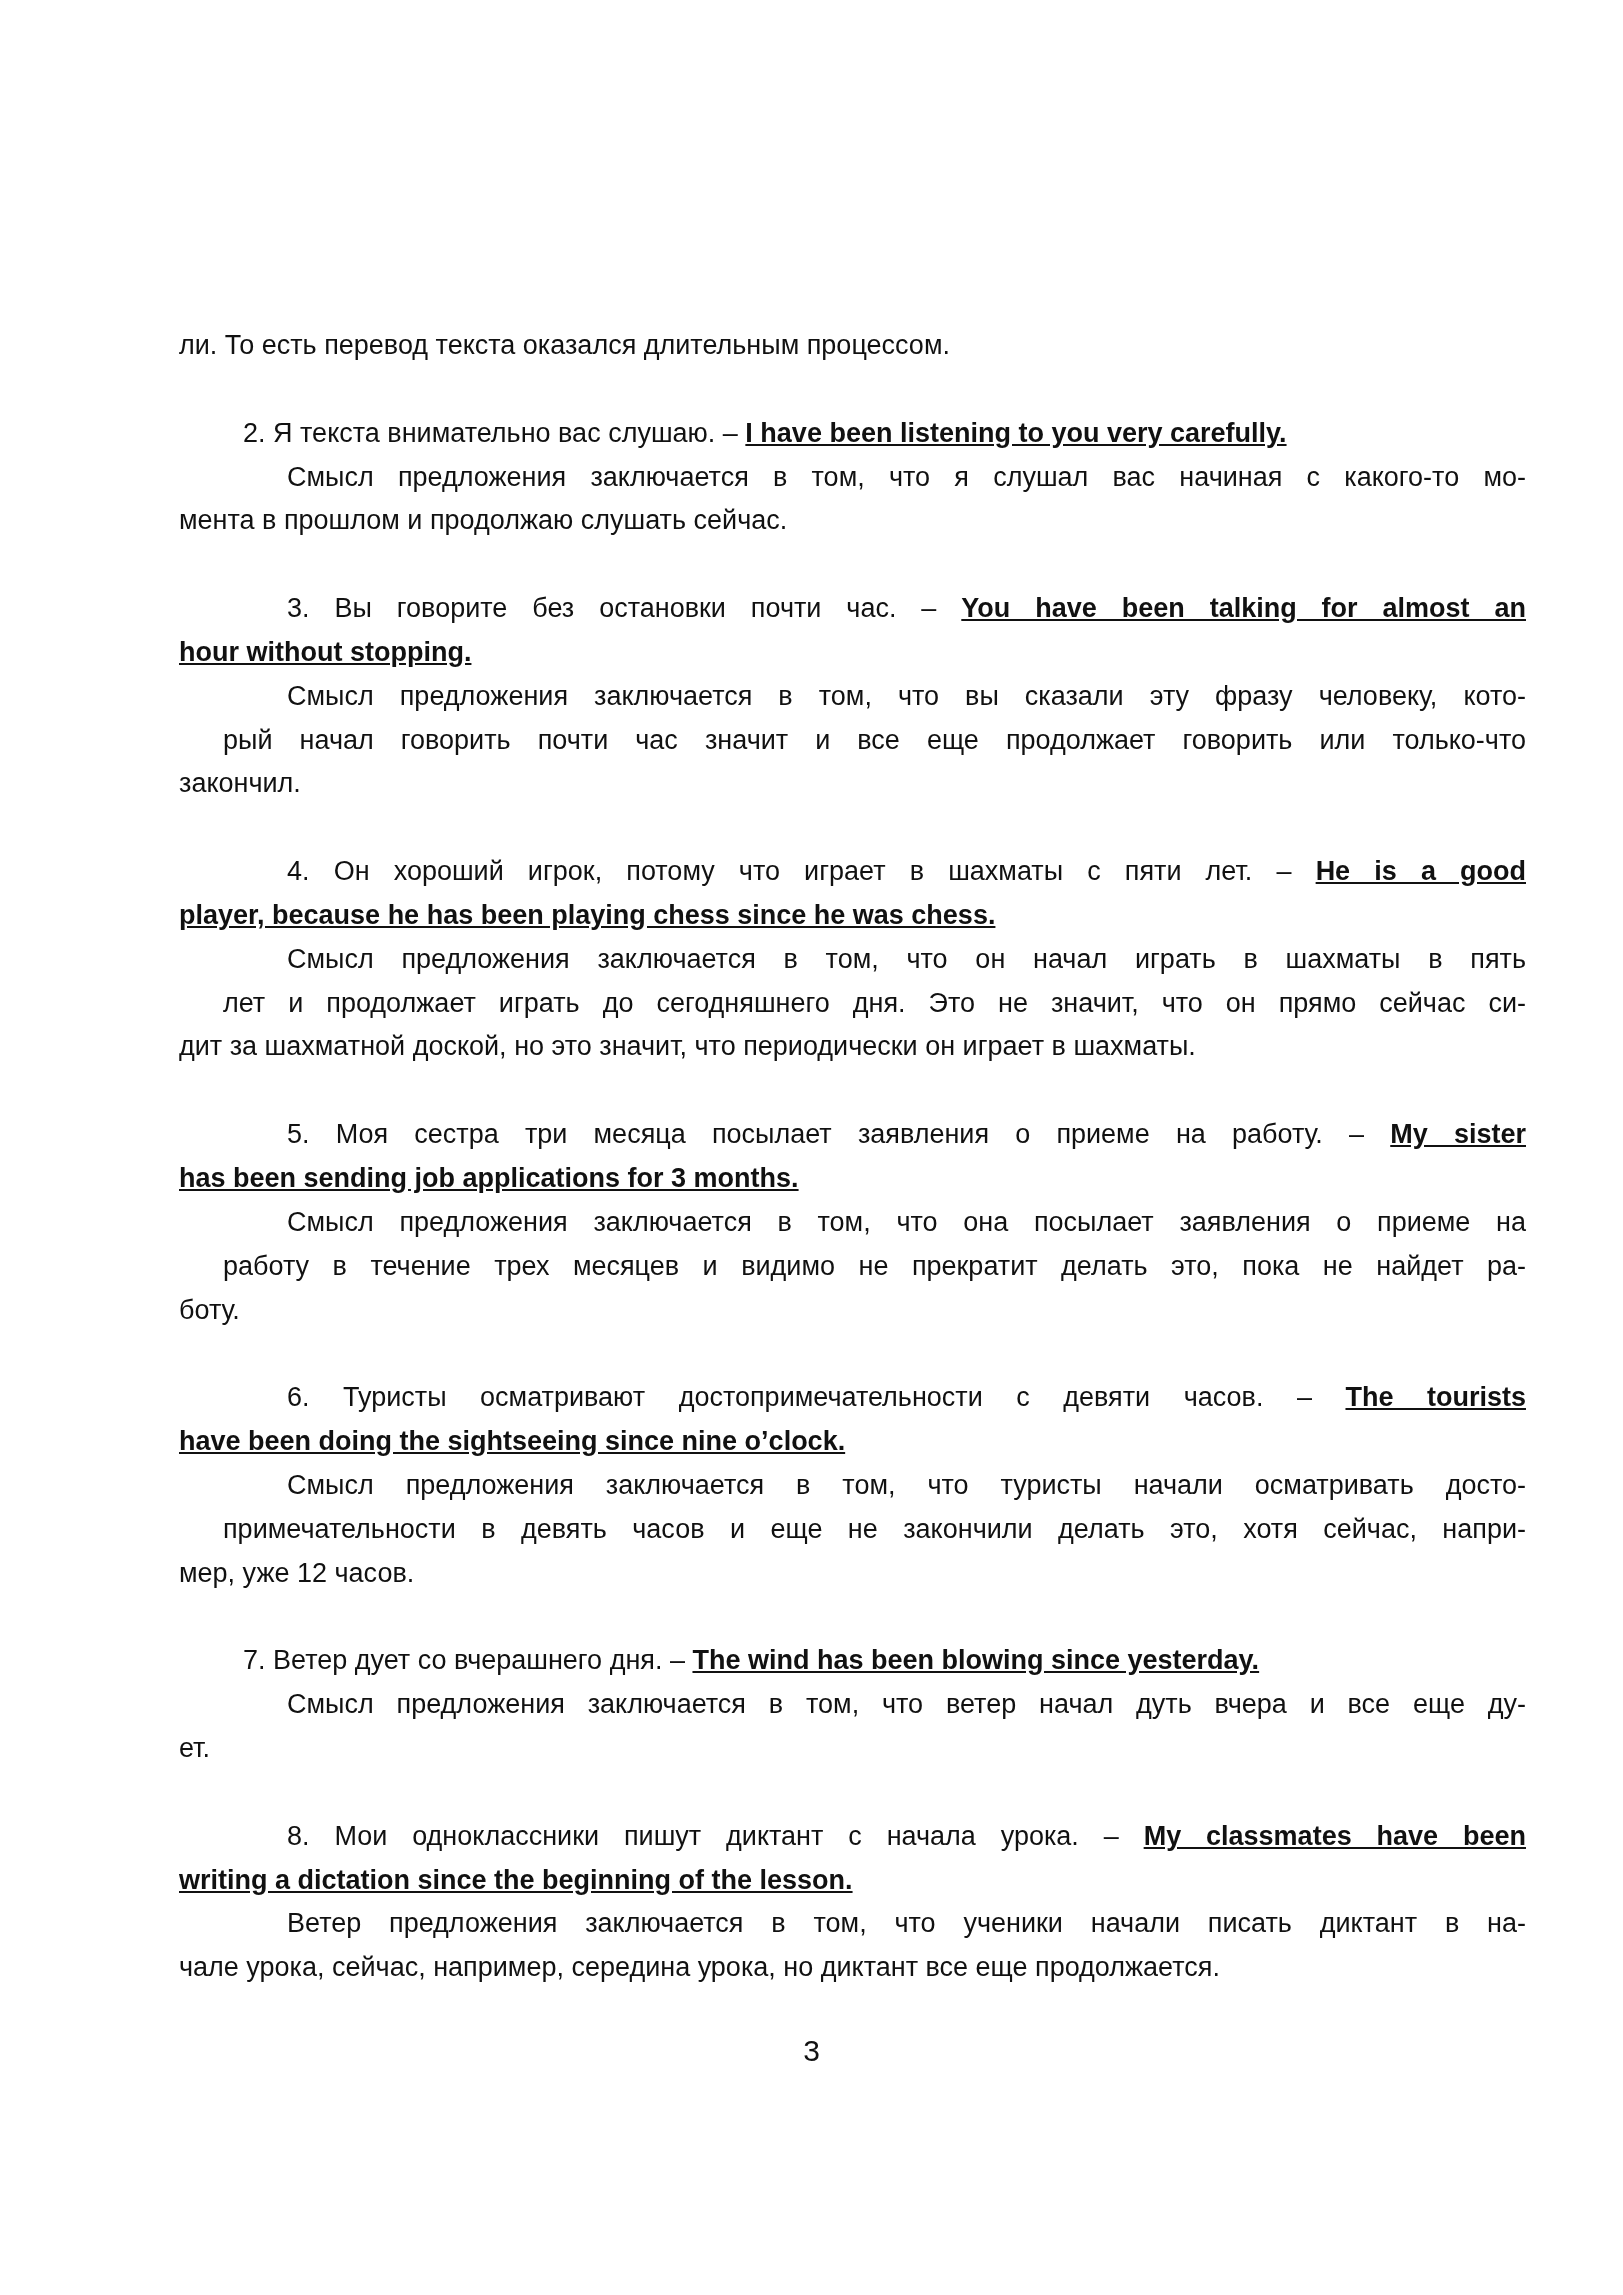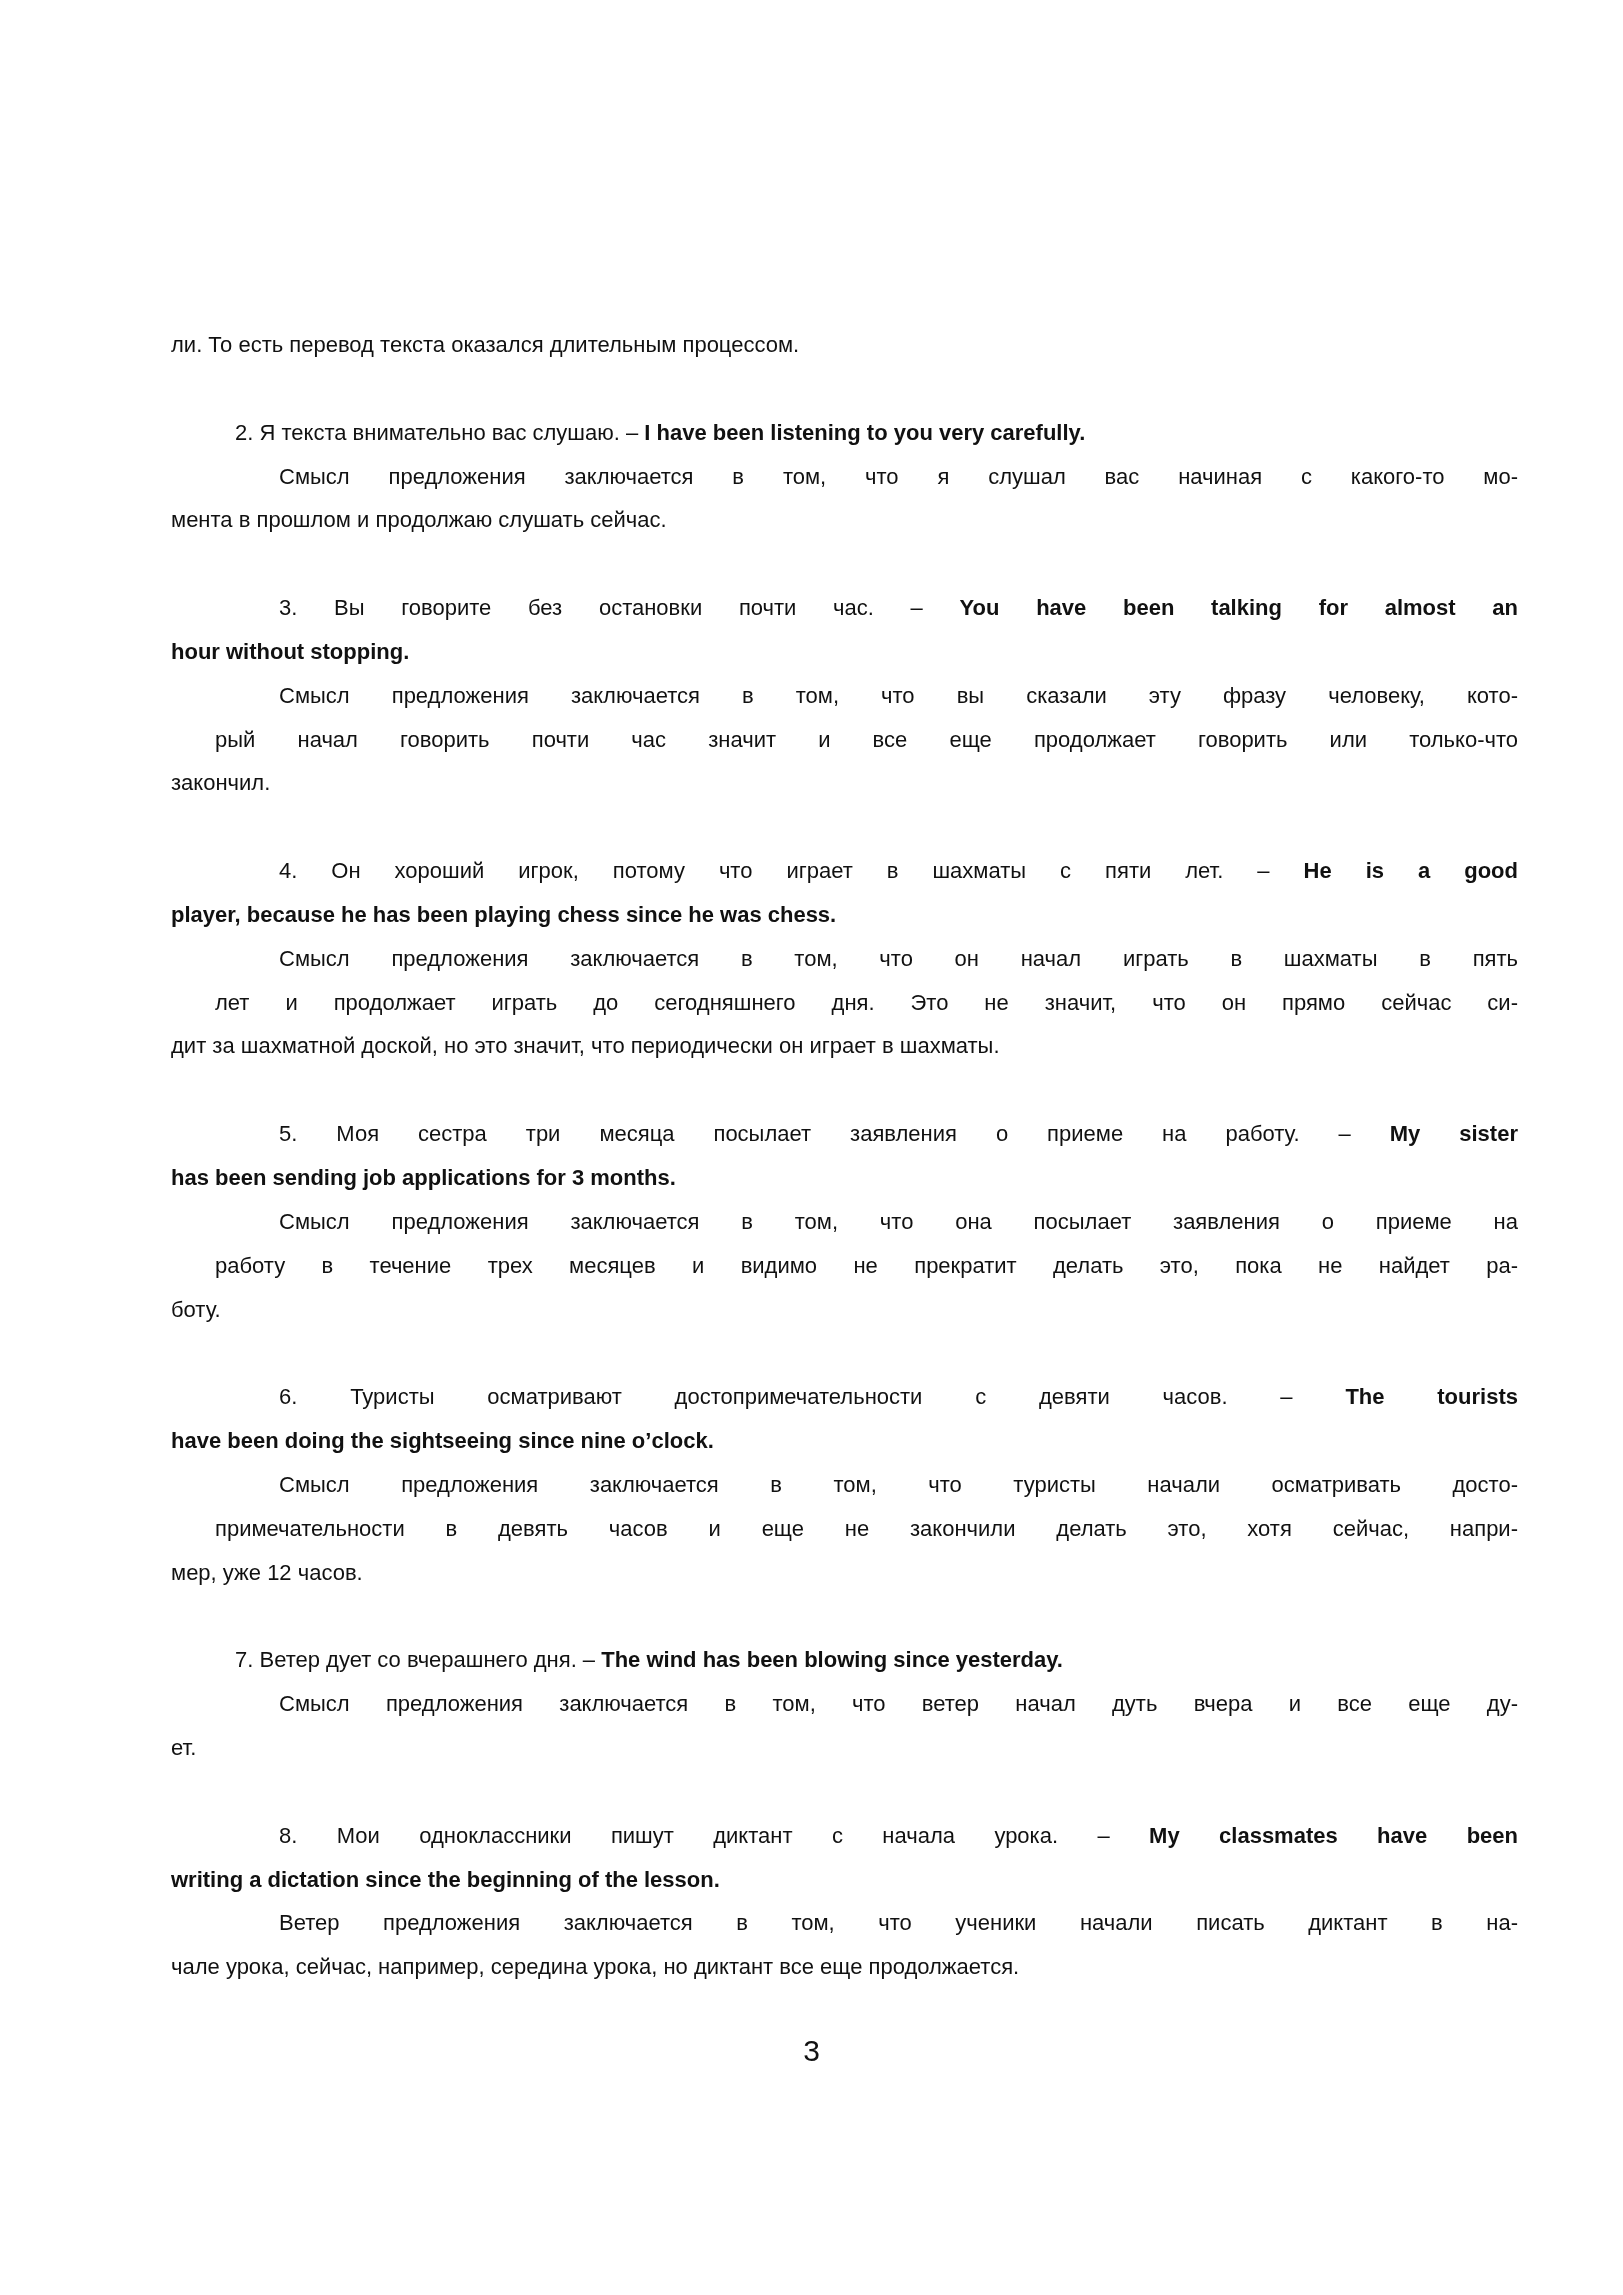--- a/index.html
+++ b/index.html
@@ -16,34 +16,34 @@
       font-family: "Liberation Sans", sans-serif;
     }
     .page {
       position: absolute;
       left: 167px;
       top: 323px;
       width: 1303px;
     }
     .line {
       position: absolute;
-      left: 4px;
+      left: 12px;
       white-space: nowrap;
-      font-size: 22px;
+      font-size: 27px;
       line-height: 44px;
       height: 44px;
     }
     .line.just {
       width: 1303px;
       text-align: justify;
       text-align-last: justify;
       margin-left: 44px;
     }
     .line.indent { padding-left: 64px; box-sizing: border-box; }
-    .b { font-weight: bold; }
+    .b { font-weight: bold; text-decoration: underline; }
     .page-number {
       position: absolute;
       left: 0;
       width: 1623px;
       top: 2032px;
       text-align: center;
       font-size: 30px;
       line-height: 38px;
       font-family: "Liberation Sans", sans-serif;
     }

